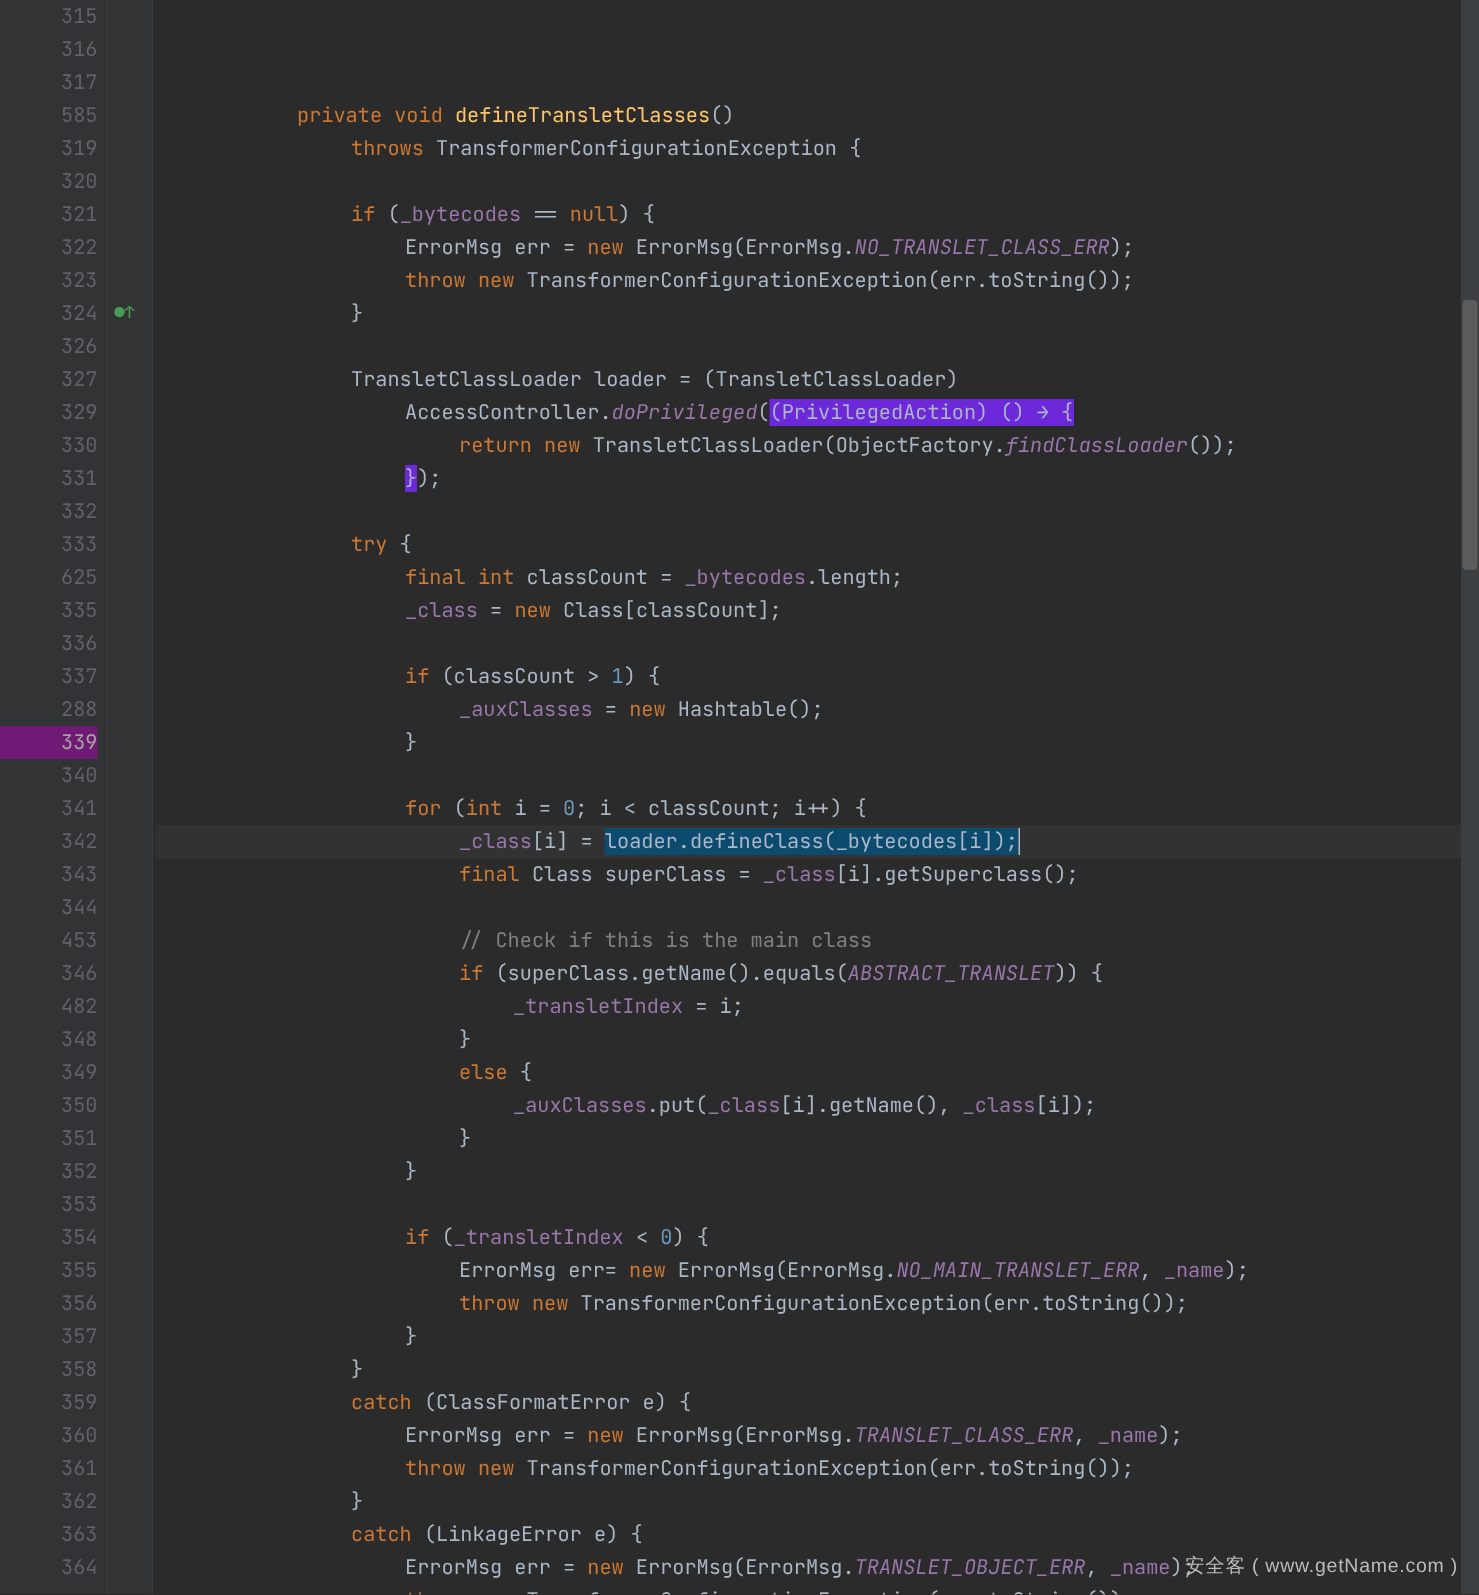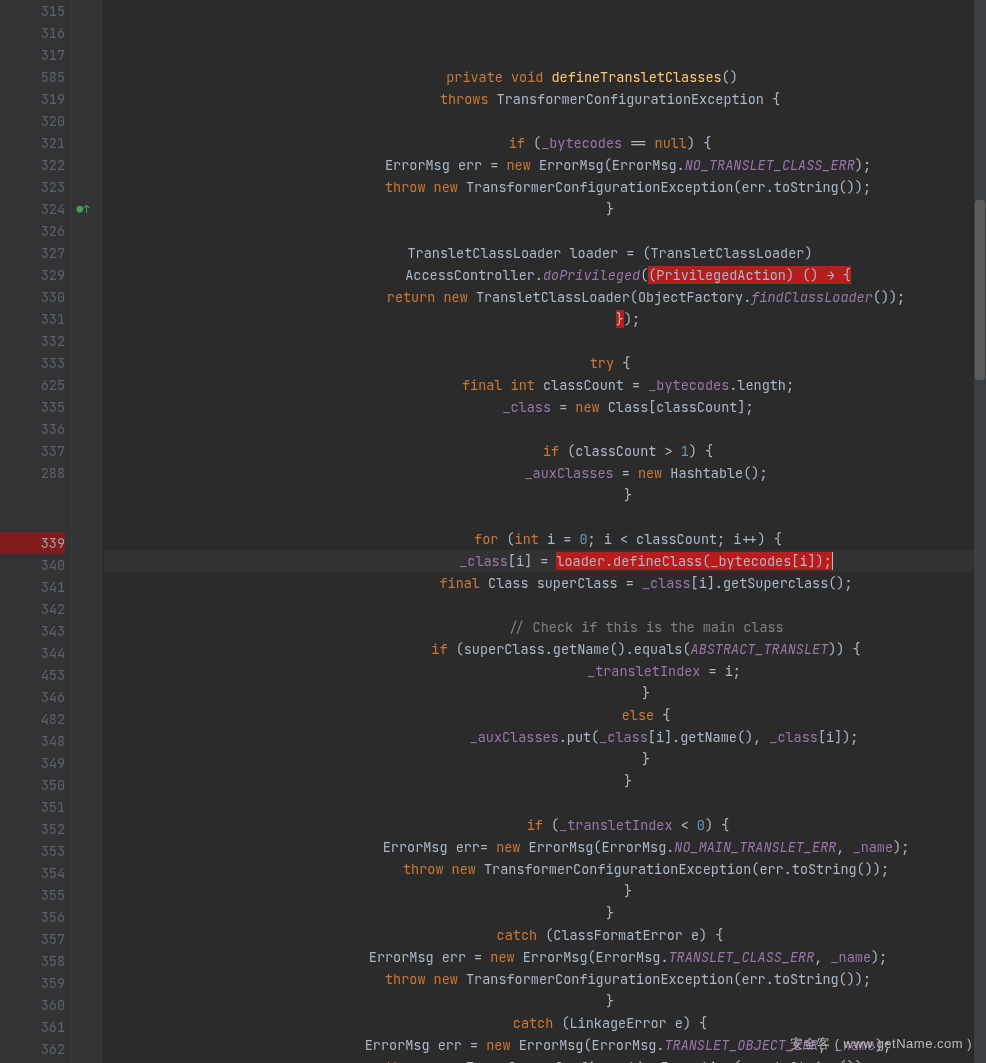--- a/index.html
+++ b/index.html
@@ -20,55 +20,55 @@
   .gutter {
     flex:0 0 72px;
     background:#313335;
     text-align:right;
     color:#606366;
     padding-right:6px;
     user-select:none;
     border-right:1px solid #3a3a3a;
   }
   .gutter .ln { display:block; height:22px; position:relative; }
-  .gutter .ln.hl { background:#7f1d1d; color:#a4a3a3;margin-top:48px; }
+  .gutter .ln.hl { background:#701a75; color:#a4a3a3; }
   .gutter-extra {
     flex:0 0 30px;
     background:#313335;
     border-right:1px solid #3a3a3a;
     position:relative;
   }
   .code {
     flex:1;
     background:#2b2b2b;
     position:relative;
     white-space:pre;
     padding-left:2px;
   }
-  .codeline { display:block; height:22px;text-align:center; }
+  .codeline { display:block; height:22px; }
   .codeline.hl { background:#323232; }
   .change-mark {
     position:absolute;
     left:2px;
     width:18px;
     height:14px;
     color:#499c54;
     font-size:11px;
     text-align:center;
   }
   
   .kw   { color:#cc7832; }          
   .mname{ color:#ffc66d; }          
   .id   { color:#a9b7c6; }
   .num  { color:#6897bb; }
   .cmt  { color:#808080; }
   .fld  { color:#9876aa; }          
   .stat { color:#9876aa; font-style:italic; }
-  .lambda-param { background:#b91c1c; color:#a9b7c6; }
-  .sel { background:#b91c1c; color:#a9b7c6; }
+  .lambda-param { background:#6d28d9; color:#a9b7c6; }
+  .sel { background:#0c4a6e; color:#a9b7c6; }
   .caret { border-right:1px solid #bbbbbb; }
   .scrollbar {
     position:absolute;
     right:0; top:0;
     width:12px; height:100%;
     background:#3c3f41;
   }
   .scrollthumb {
     position:absolute;
     right:1px; top:200px;

